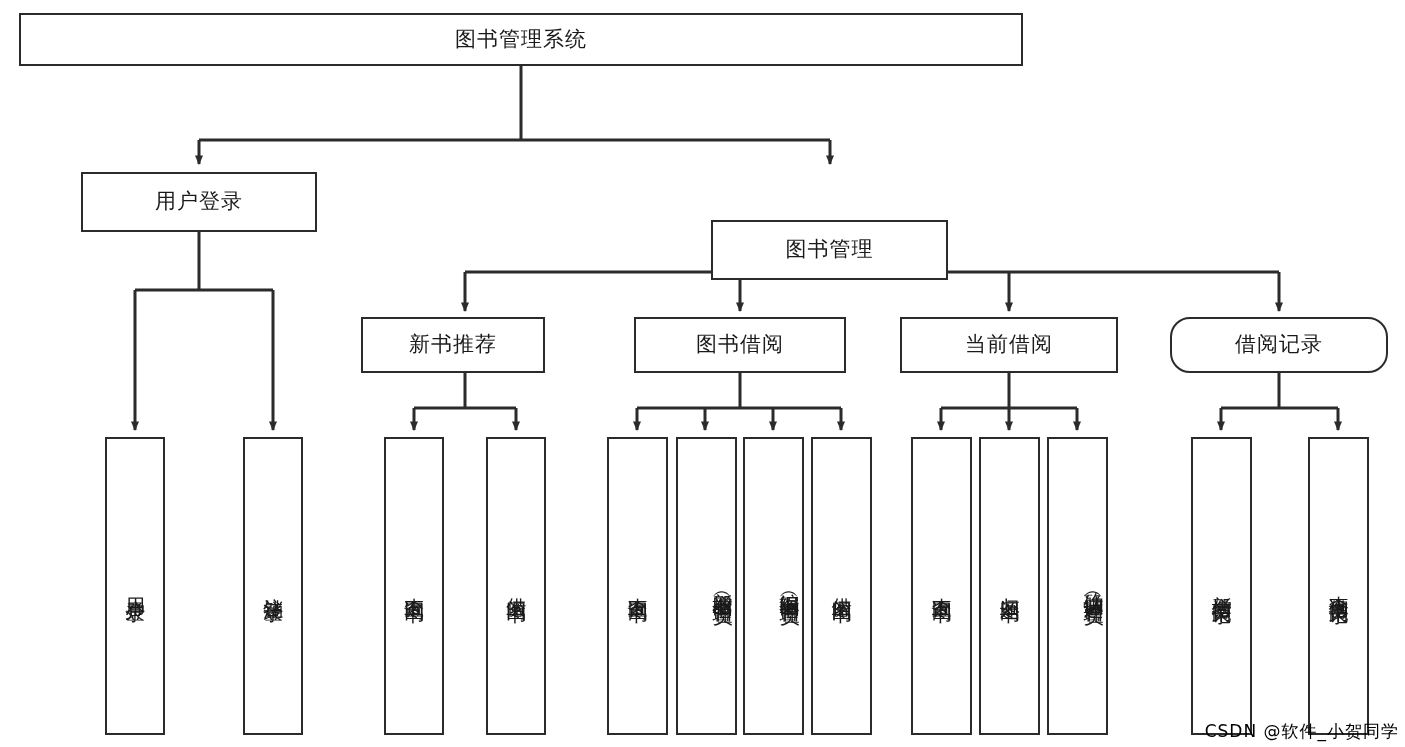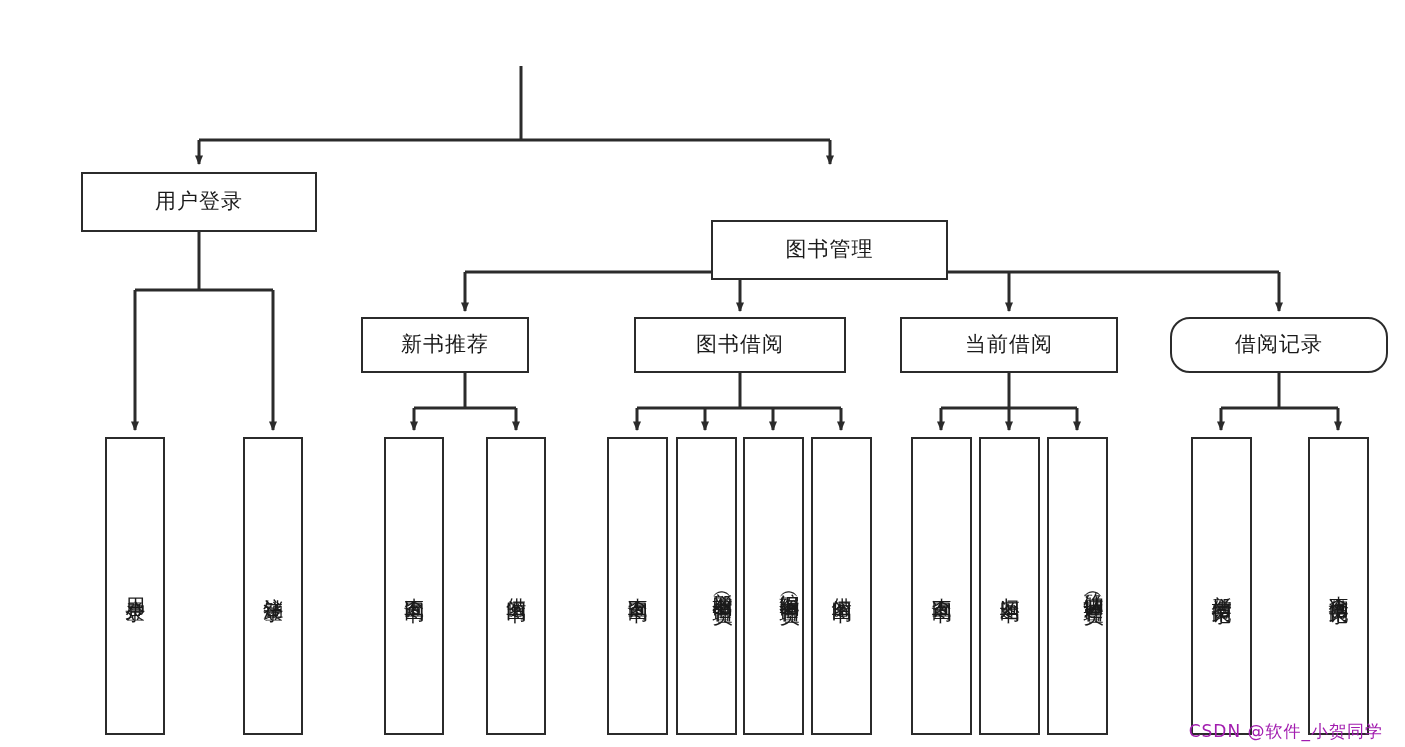--- a/index.html
+++ b/index.html
@@ -47,24 +47,24 @@
   .node.vert.top-align{
     align-items:flex-start;
     justify-content:center;
   }
   .node.vert.mid-align{
     align-items:center;
     justify-content:center;
   }
   .watermark{
     position:absolute;
-    right:22px;
+    right:6px;
     bottom:4px;
     font-size:17px;
-    color:#a21caf;
+    color:#000000;
     letter-spacing:1px;
     white-space:nowrap;
     font-family:"DejaVu Sans","Liberation Sans",sans-serif;
   }
 </style>
 </head>
 <body>
 
 <div id="canvas">
 
@@ -111,29 +111,32 @@
       <path d="M1009,408 L1009,430" marker-end="url(#arr)"></path>
       <path d="M1077,408 L1077,430" marker-end="url(#arr)"></path>
 
       <path d="M1279,373 L1279,408"></path>
       <path d="M1221,408 L1338,408"></path>
       <path d="M1221,408 L1221,430" marker-end="url(#arr)"></path>
       <path d="M1338,408 L1338,430" marker-end="url(#arr)"></path>
     </g>
   </svg>
 
+  <div class="node horiz" style="left:19px;top:13px;width:1004px;height:53px;">
+    <span>图书管理系统</span>
+  </div>
 
   <div class="node horiz" style="left:81px;top:172px;width:236px;height:60px;">
     <span>用户登录</span>
   </div>
   <div class="node horiz" style="left:711px;top:172px;width:237px;height:60px;margin-top:48px;">
     <span>图书管理</span>
   </div>
 
-  <div class="node horiz" style="left:361px;top:317px;width:168px;height:56px;">
+  <div class="node horiz" style="left:361px;top:317px;width:184px;height:56px;">
     <span>新书推荐</span>
   </div>
   <div class="node horiz" style="left:900px;top:317px;width:218px;height:56px;">
     <span>当前借阅</span>
   </div>
   <div class="node horiz" style="left:634px;top:317px;width:212px;height:56px;">
     <span>图书借阅</span>
   </div>
   <div class="node horiz" style="left:1170px;top:317px;width:218px;height:56px;border-radius:20px;">
     <span>借阅记录</span>

